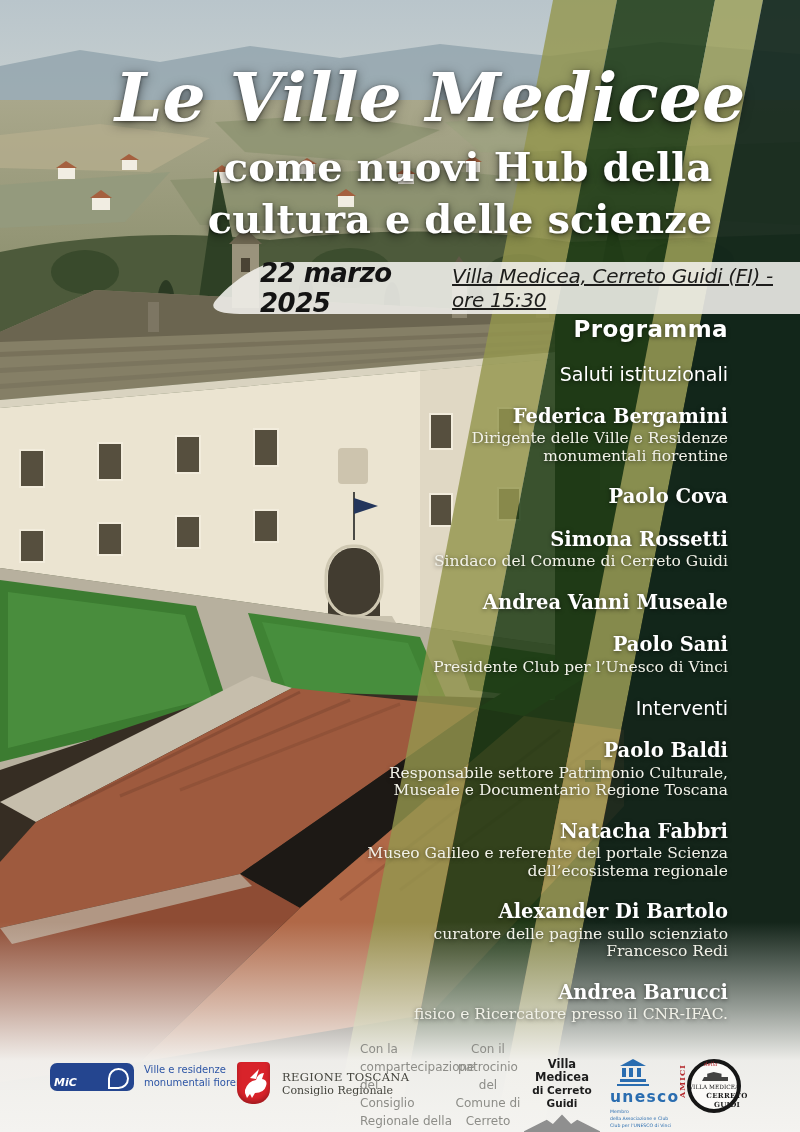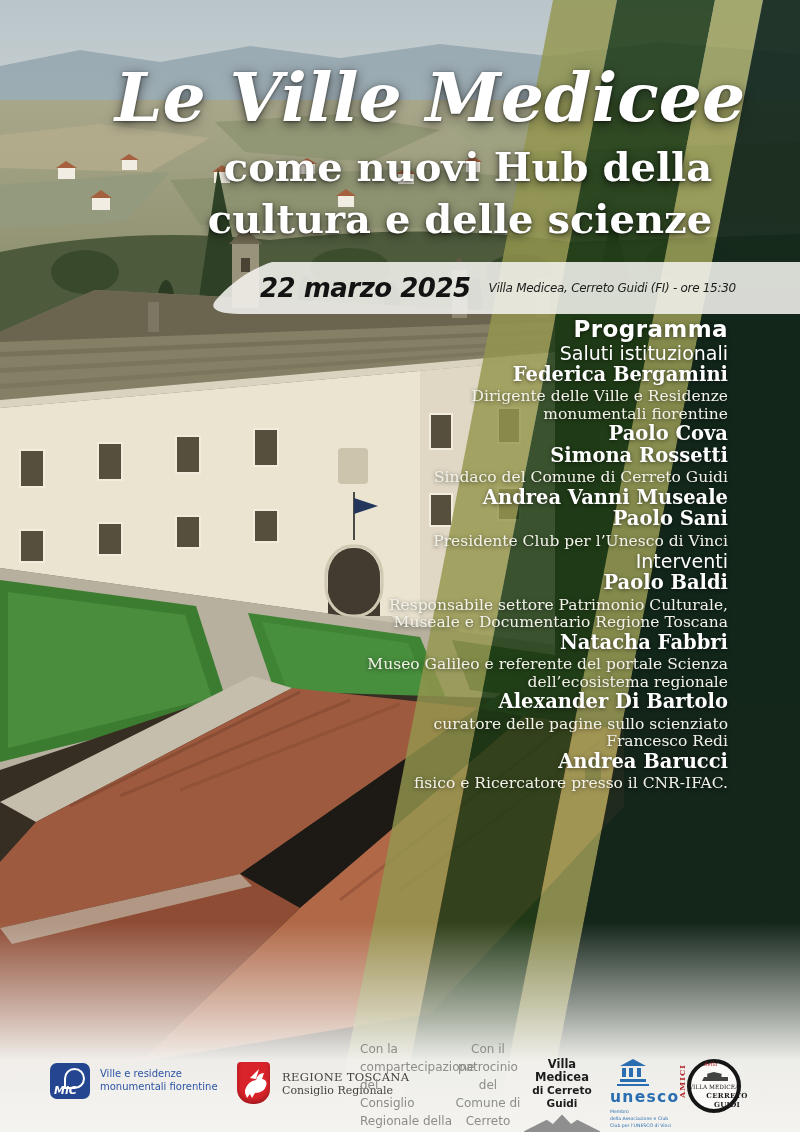--- a/index.html
+++ b/index.html
@@ -28,38 +28,38 @@
   .title-sub { font-family:"DejaVu Serif", serif; font-weight:bold; font-size:40px;
                line-height:1.28; text-shadow:0 3px 10px rgba(0,0,0,.55), 0 1px 3px rgba(0,0,0,.5); }
   .title-sub.l1 { transform:translateX(68px); margin-top:8px; }
   .title-sub.l2 { transform:translateX(60px); }
 
   
   .pill { position:absolute; top:261px; left:198px; right:0; height:54px; z-index:4; }
   .pill svg { position:absolute; inset:0; }
   .pill-text { position:absolute; left:62px; top:0; bottom:0; display:flex; align-items:center; gap:18px; }
   .pill-date { font-size:26px; font-weight:bold; font-style:italic; color:#131313; letter-spacing:-.5px; }
-  .pill-loc  { font-size:12px; font-style:italic; color:#1d1d1b; letter-spacing:-.3px; }
+  .pill-loc  { font-size:20px; font-style:italic; color:#1d1d1b; letter-spacing:-.3px;text-decoration:underline; }
 
   
   .program { position:absolute; top:316px; right:72px; width:470px; z-index:4;
-             display:flex; flex-direction:column; gap:0; text-align:right; color:#fff;
+             display:flex; flex-direction:column; gap:21px; text-align:right; color:#fff;
              text-shadow:0 1px 4px rgba(0,0,0,.55); }
   .prog-heading { font-size:23px; font-weight:bold; letter-spacing:.4px; }
   .prog-sub { font-size:19px; }
   .s-name { font-family:"DejaVu Serif", serif; font-weight:bold; font-size:19.5px; line-height:1.1; }
   .s-role { font-family:"DejaVu Serif", serif; font-size:15.5px; line-height:1.13;
             color:#f2f2e9; white-space:pre-line; margin-top:3px; }
 
   
   .footer { position:absolute; left:0; right:0; bottom:0; height:100px; z-index:6; }
   .cap { font-size:12px; color:#8d8d88; line-height:1.5; white-space:pre-line; }
 
   .lg-mic { position:absolute; left:50px; top:31px; display:flex; gap:10px; align-items:center; }
-  .mic-box { width:40px; height:36px; background:#24458f; border-radius:7px; position:relative; flex:0 0 auto; }
+  .mic-box { width:40px; height:28px; background:#24458f; border-radius:7px; position:relative; flex:0 0 auto;padding-left:44px; }
   .mic-glyph { position:absolute; right:5px; top:5px; width:17px; height:17px;
                border:2.5px solid #fff; border-radius:50% 50% 50% 0; }
   .mic-sig { position:absolute; left:4px; bottom:2px; color:#fff; font-size:11px;
              font-weight:bold; font-style:italic; }
   .mic-label { color:#2d55a5; font-size:10px; line-height:1.28; white-space:pre-line; }
 
   .lg-rt { position:absolute; left:237px; top:30px; display:flex; gap:12px; align-items:center; }
   .rt-shield { width:33px; height:42px; background:#d8232a; border-radius:4px 4px 15px 15px;
                position:relative; box-shadow:inset 0 -3px 4px rgba(0,0,0,.25); flex:0 0 auto; }
   .rt-shield svg { position:absolute; inset:0; }

